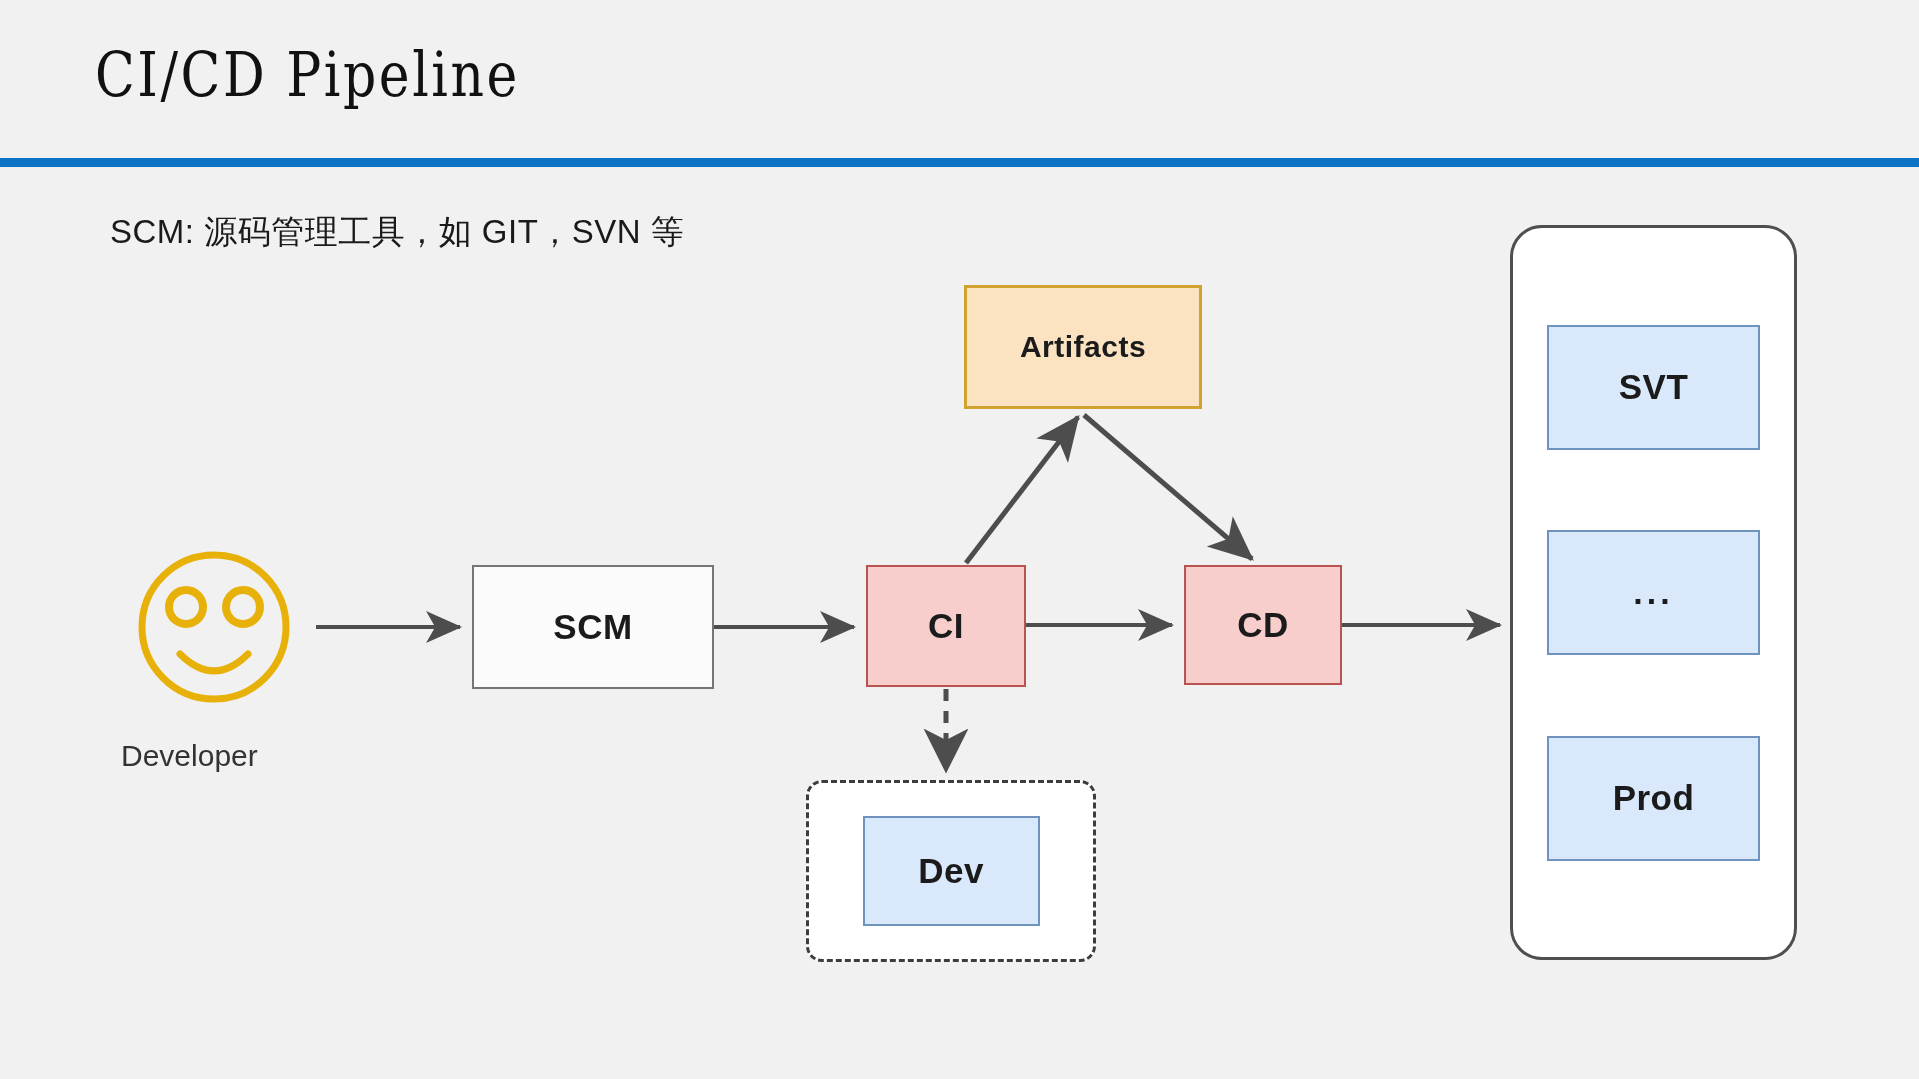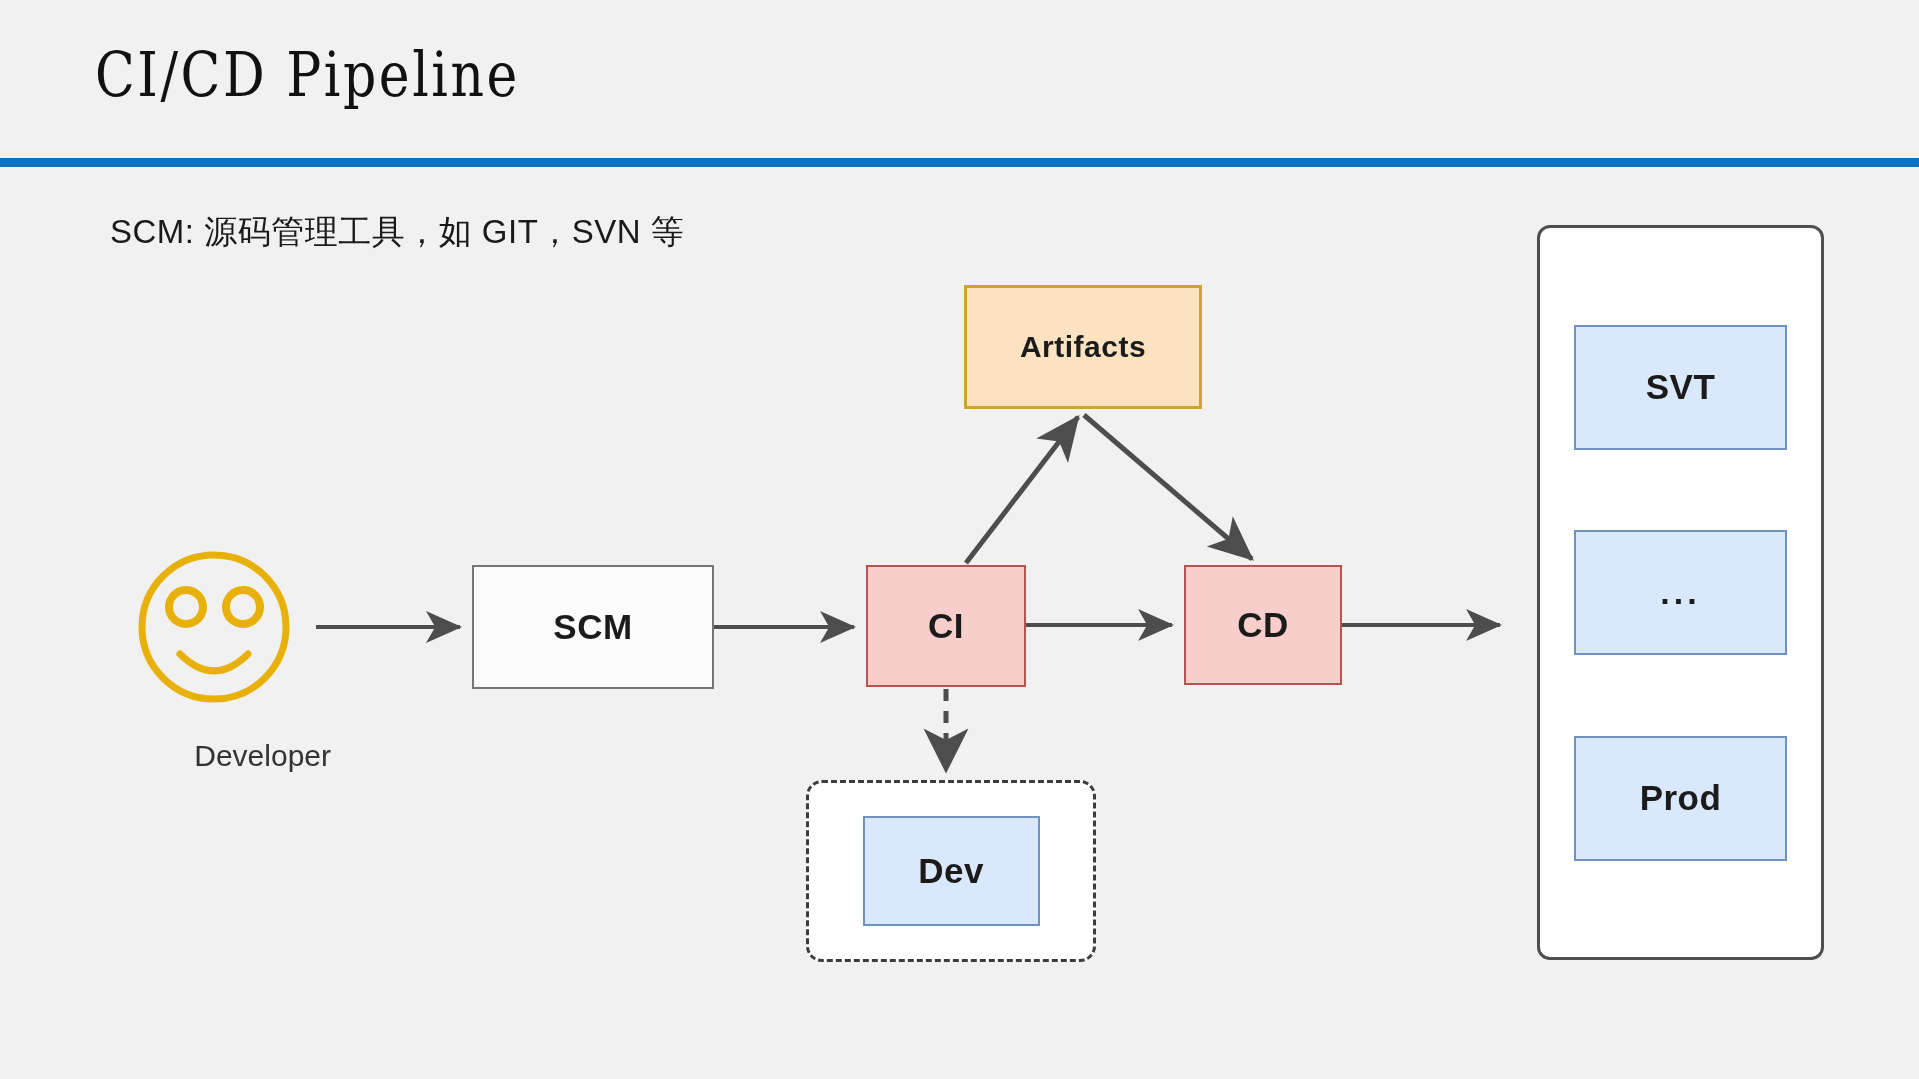--- a/index.html
+++ b/index.html
@@ -138,48 +138,47 @@
     font-size: 35px;
     font-weight: 700;
   }
   .env-panel {
     position: absolute;
     left: 1510px; top: 58px;
     width: 287px; height: 735px;
     box-sizing: border-box;
     background: #ffffff;
     border: 3px solid #4f4f4f;
-    border-radius: 13px;
+    border-radius: 32px;
     display: flex;
     flex-direction: column;
     align-items: center;
     justify-content: space-evenly;
     padding: 16px 0;
-    margin-left: 27px;
   }
   .env-box {
     position: static;
     width: 213px; height: 125px;
     background: #dae8fc;
     border: 2px solid #7092be;
     font-size: 35px;
     font-weight: 700;
   }
   .env-box.ellipsis {
     font-size: 34px;
     letter-spacing: 4px;
     align-items: center;
   }
   
   .dev-label {
     position: absolute;
-    left: 151px;
+    left: 121px;
     top: 572px;
     width: 180px;
-    text-align: right;
+    text-align: left;
     font-family: "Liberation Sans", sans-serif;
     font-size: 30px;
     color: #333333;
   }
 </style>
 </head>
 <body>
 
 <div class="slide">
 

